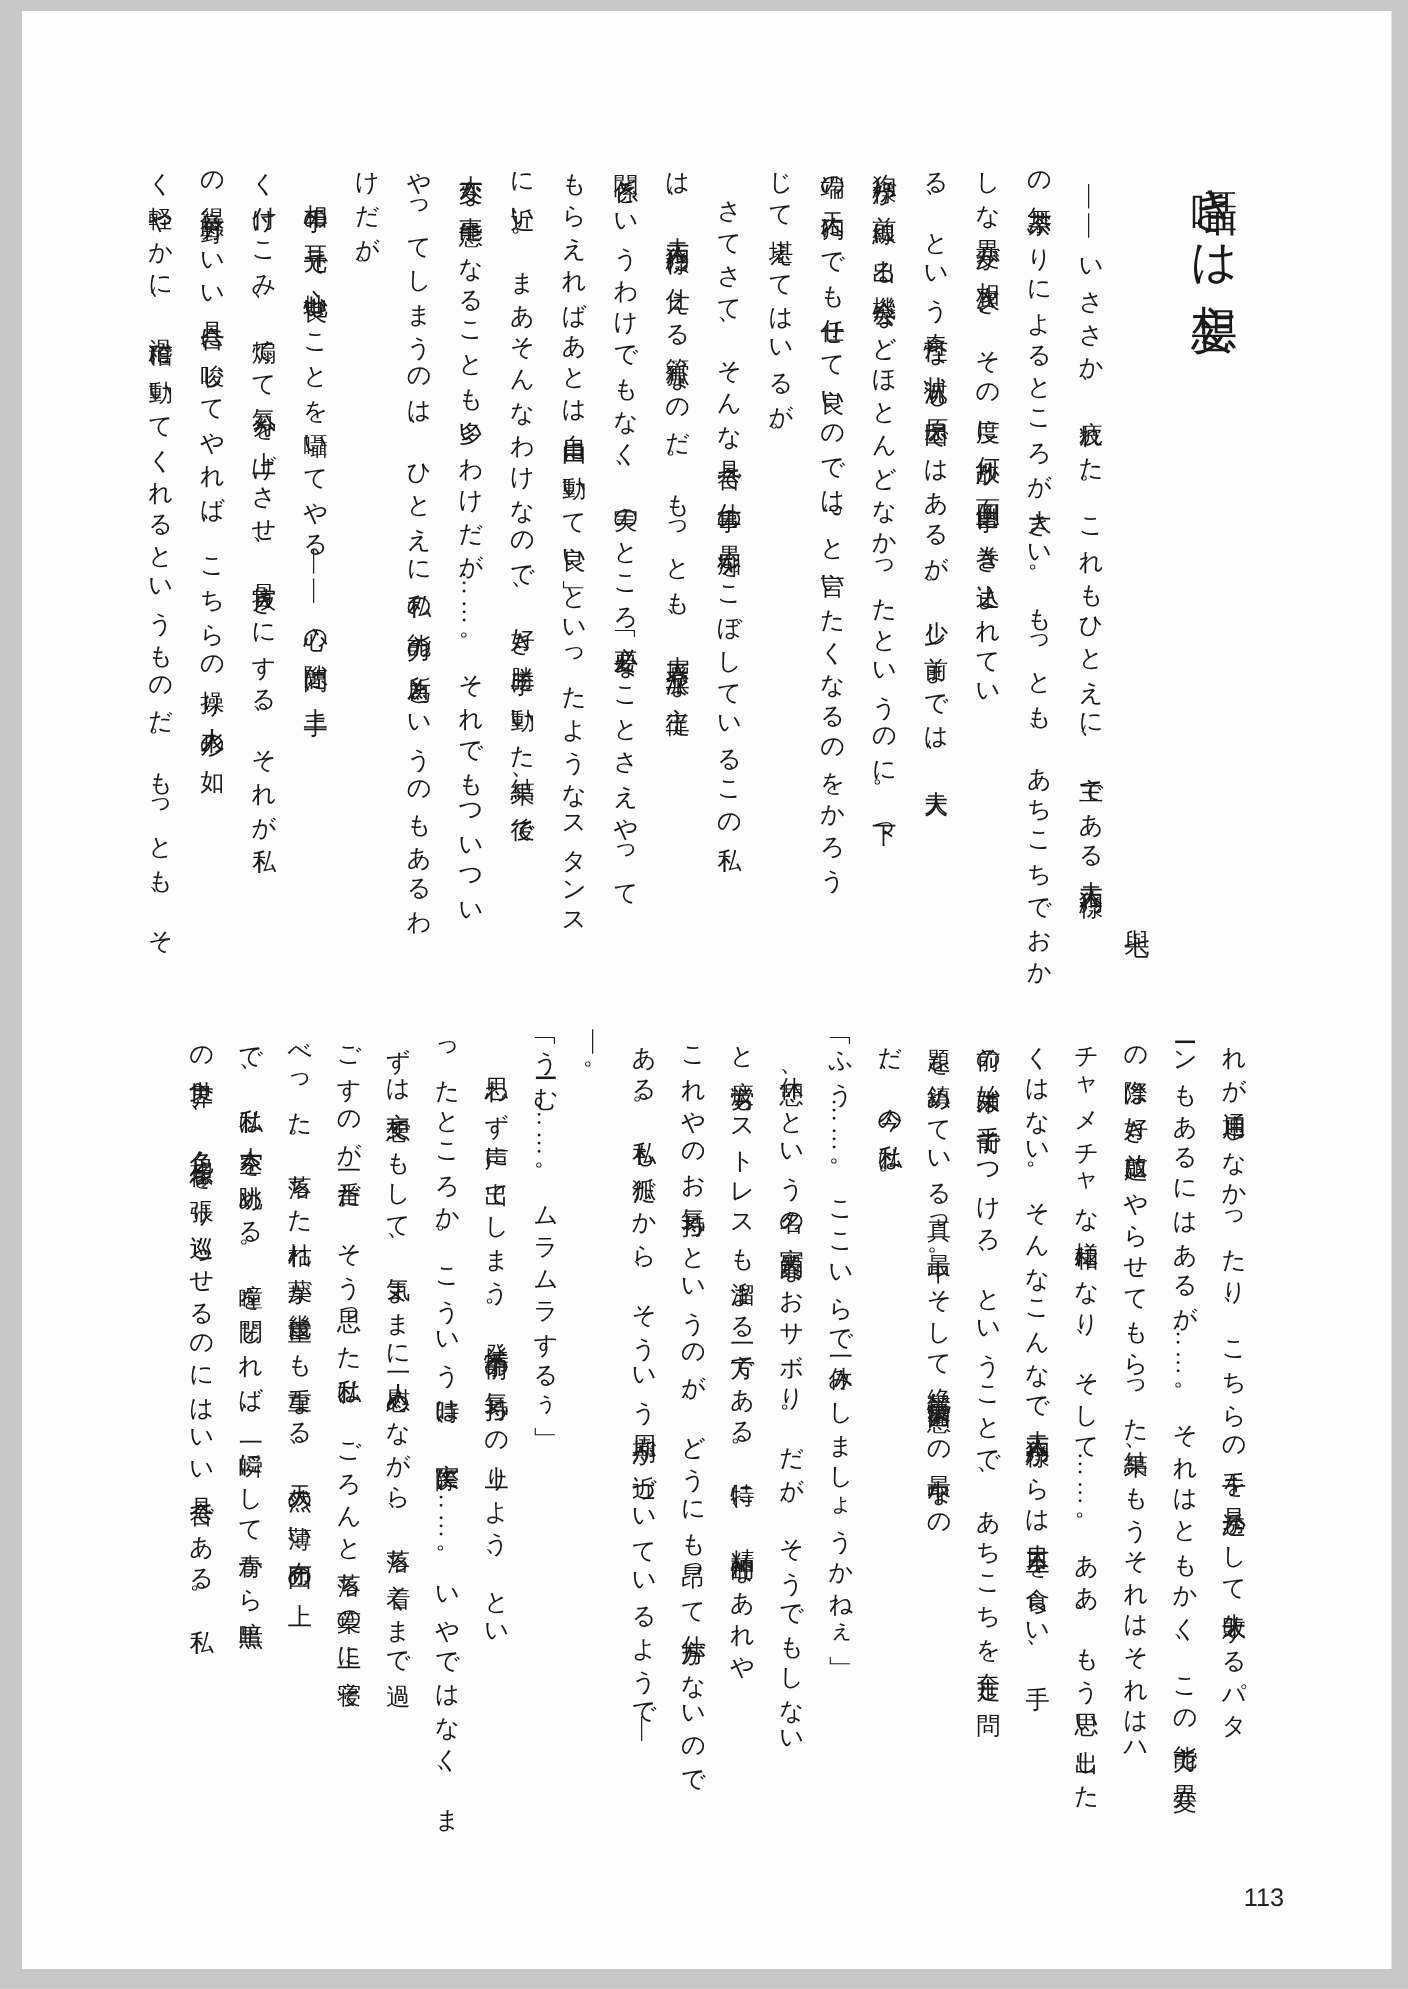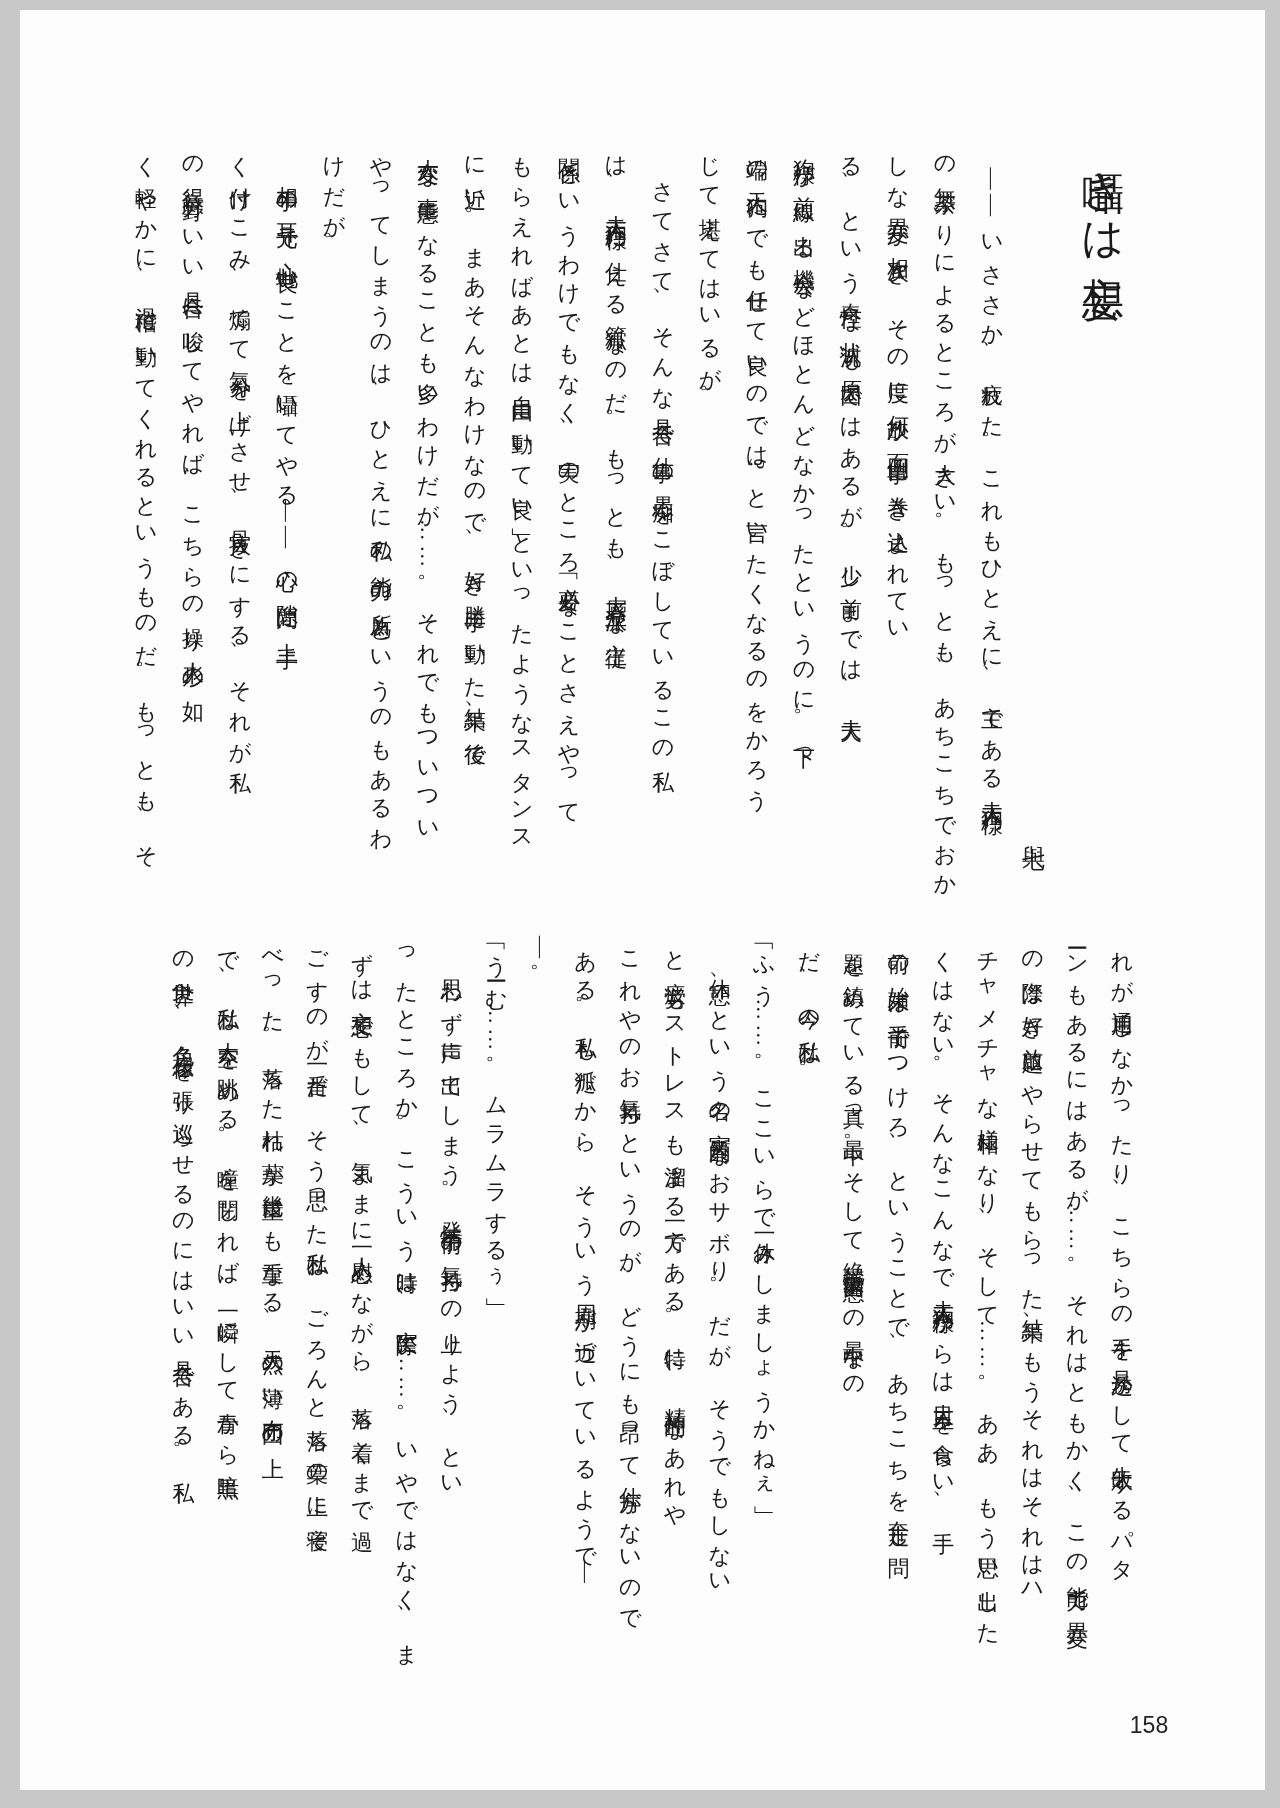--- a/index.html
+++ b/index.html
@@ -98,15 +98,15 @@
       <p>「うーむ……。ムラムラするぅ」</p>
       <p>　思わず声に出てしまう。発情手前の気持ちの上りよう、とい</p>
       <p>ったところか。こういう時は、実際に……。いやではなく、ま</p>
       <p>ずは妄想でもして、気ままに一人慰めながら、落ち着くまで過</p>
       <p>ごすのが一番だ。そう思った私は、ごろんと落ち葉の上に寝そ</p>
       <p>べった。落ちた枯れ葉が幾重にも重なる、天然の薄い布団の上</p>
       <p>で、私は大空を眺める。瞳を閉じれば、一瞬にして青から暗黒</p>
       <p>の世界へ、色々想像を張り巡らせるのにはいい具合である。私</p>
     </div>
 
-  <div class="pagenum">158</div>
+  <div class="pagenum">113</div>
 
 </div>
 
 </body></html>

